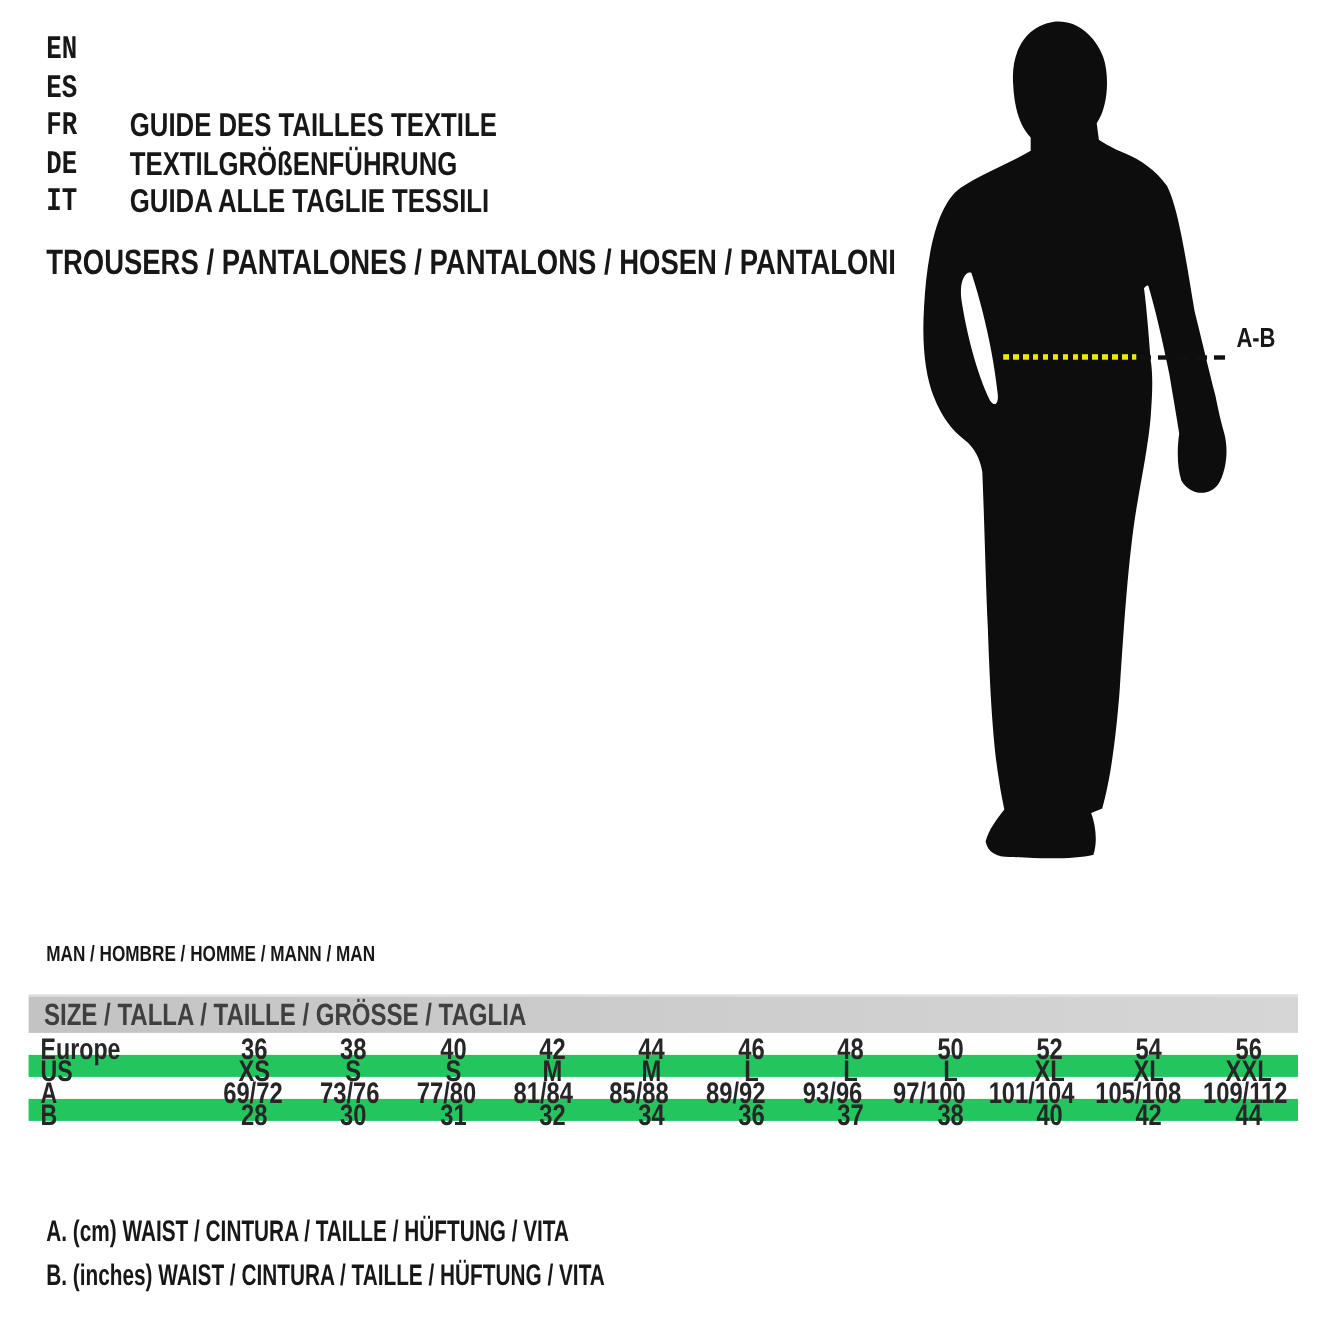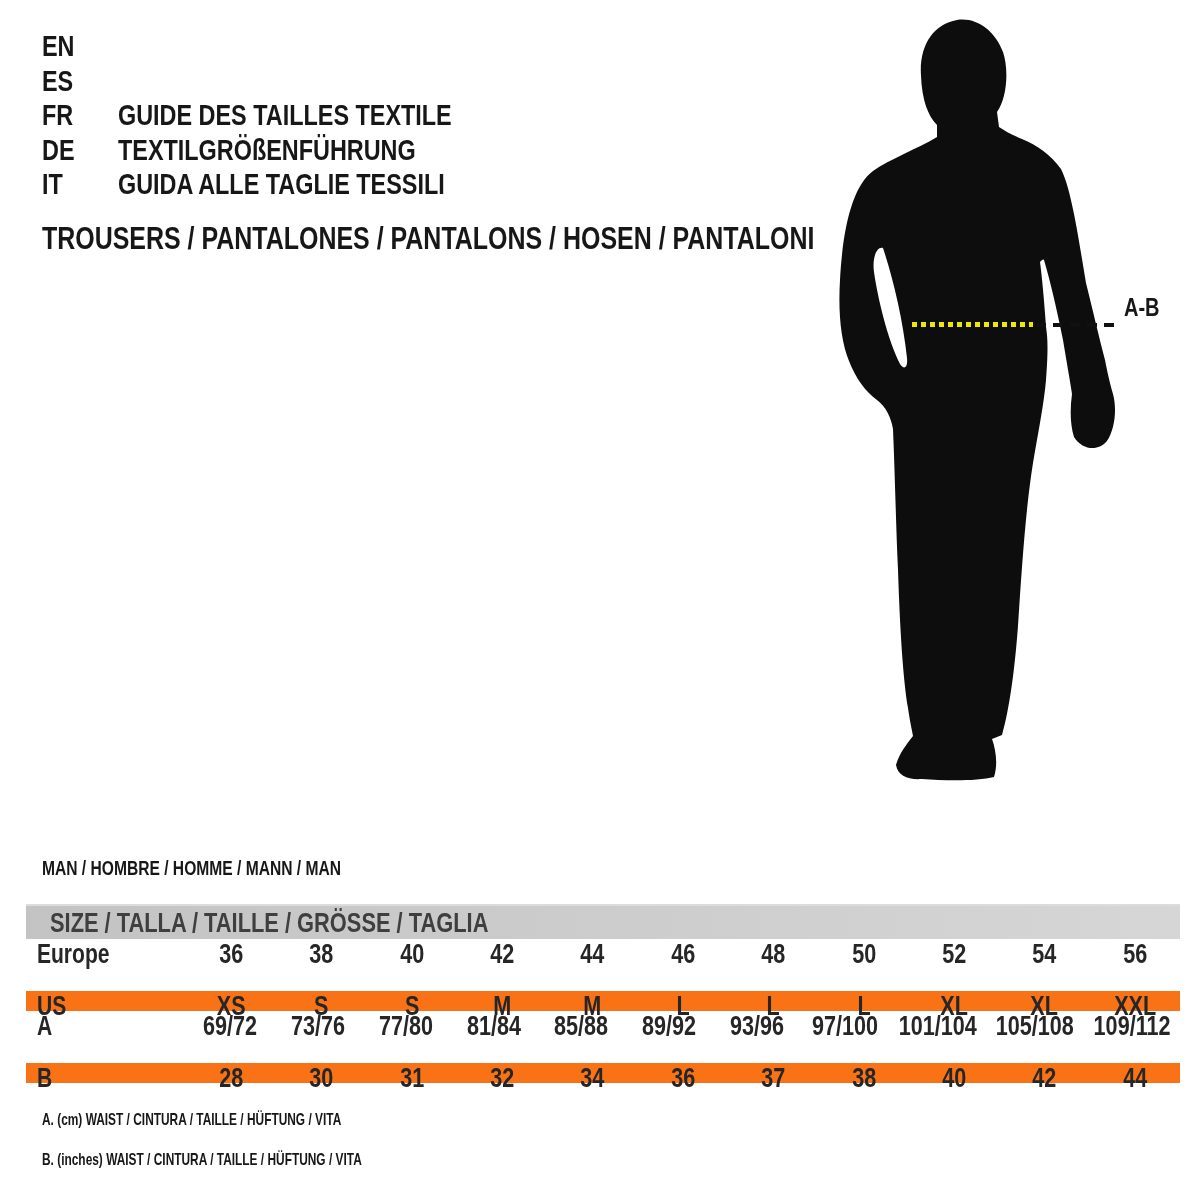--- a/index.html
+++ b/index.html
@@ -8,21 +8,21 @@
     font-family:"Liberation Sans",sans-serif;color:#171717;
   }
   
   .cl{display:inline-block;transform:scaleX(.78);transform-origin:0 50%;white-space:nowrap;}
   .cl82{display:inline-block;transform:scaleX(.80);transform-origin:0 50%;white-space:nowrap;}
   .cl70{display:inline-block;transform:scaleX(.70);transform-origin:0 50%;white-space:nowrap;}
 
   
   .lang-block{position:absolute;left:42px;top:29px;}
   .lang-row{display:flex;align-items:center;height:34.5px;}
-  .lang-code{width:76px;font-size:30px;font-weight:bold;}
+  .lang-code{width:76px;font-size:30px;font-weight:bold;font-family:Liberation Mono, monospace;}
   .lang-name{font-size:30px;font-weight:bold;}
 
   .product-line{
     position:absolute;left:42px;top:221px;margin:0;
     font-size:32px;line-height:34px;font-weight:bold;
   }
 
   
   .figure-wrap{position:absolute;left:836px;top:8px;width:292px;height:780px;}
   .waist-yellow{
@@ -38,35 +38,35 @@
   }
 
   .section-title{
     position:absolute;left:42px;top:853px;margin:0;
     font-size:20px;line-height:30px;font-weight:bold;
   }
 
   
   .size-table{position:absolute;left:26px;top:904px;width:1154px;border-top:2px solid #dcdcdc;}
   .thead{
-    height:33px;display:flex;align-items:center;padding-left:24px;box-sizing:border-box;
+    height:33px;display:flex;align-items:center;padding-left:14px;box-sizing:border-box;
     background:linear-gradient(90deg,#c3c3c3,#d6d6d6);
     font-size:28px;font-weight:bold;color:#3f3f3f;
   }
   .trow{
     display:grid;grid-template-columns:160px repeat(11,1fr);
     height:20px;align-items:center;font-size:27px;font-weight:bold;color:#262626;
   }
-  .trow.alt{background:#f97316;margin-top:32px;}
+  .trow.alt{background:#22c55e;}
   .tlabel{padding-left:14px;white-space:nowrap;transform:scaleX(.78);transform-origin:0 50%;}
   .tcell{text-align:center;white-space:nowrap;transform:scaleX(.80);transform-origin:50% 50%;}
 
   
   .footnotes{position:absolute;left:42px;top:1100px;}
-  .fnote{margin:0;font-size:17px;line-height:39.5px;font-weight:bold;}
+  .fnote{margin:0;font-size:27px;line-height:39.5px;font-weight:bold;}
 </style>
 </head>
 <body>
 
 <div class="canvas">
 
   <div class="lang-block">
     <div class="lang-row">
       <span class="lang-code"><span class="cl">EN</span></span>
     </div>

